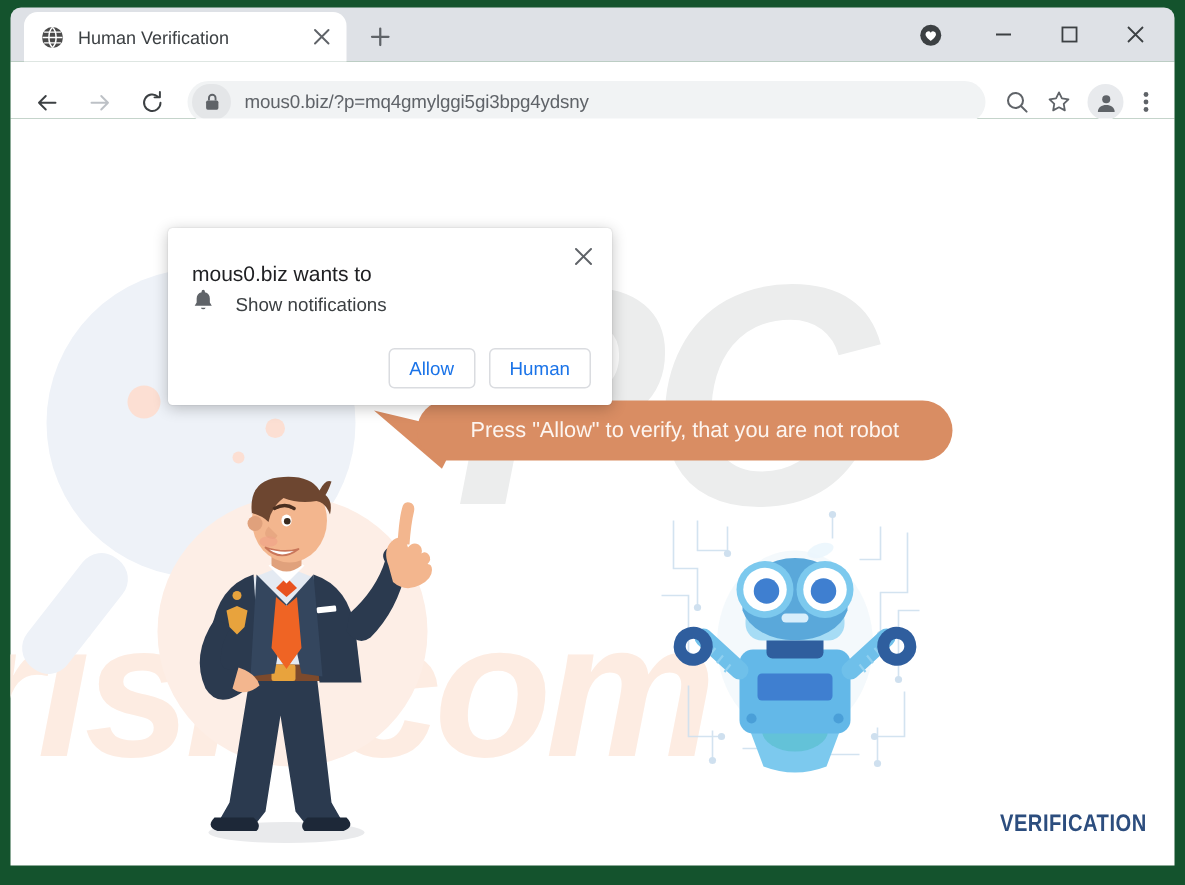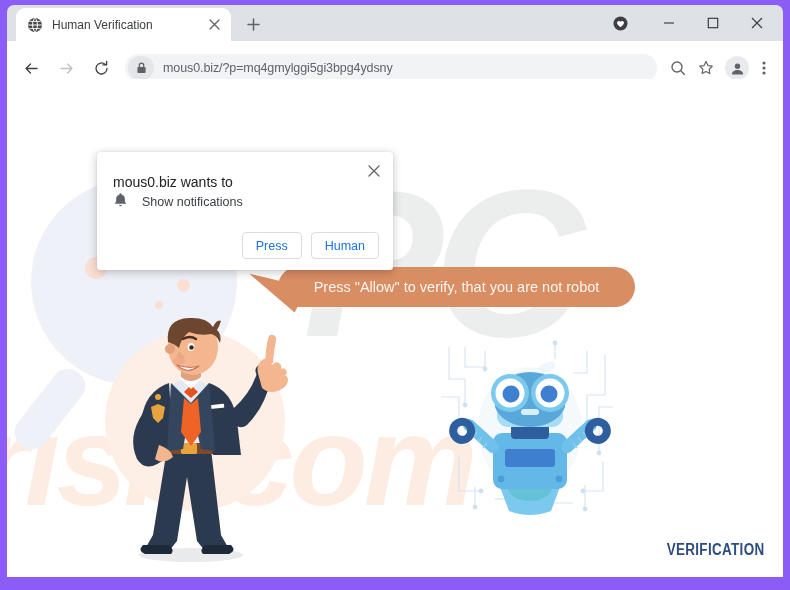--- a/index.html
+++ b/index.html
@@ -7,21 +7,21 @@
     width: 790px; height: 590px;
     overflow: hidden;
     font-family: "Liberation Sans", sans-serif;
     background: #ffffff;
   }
 
   
   .window {
     position: relative;
     width: 790px; height: 590px;
-    background: #8b5cf6;
+    background: #14532d;
     padding: 5px 7px 7px 7px;
     overflow: hidden;
   }
 
   
   .tabstrip {
     position: relative;
     height: 36px;
     background: #dee1e6;
     border-top-left-radius: 7px;
@@ -235,21 +235,21 @@
     color: #2c4d7e;
     letter-spacing: 0.4px;
     transform: scaleX(0.84);
     transform-origin: right center;
     font-family: "Liberation Sans Narrow", "Liberation Sans", sans-serif;
   }
 
   
   .perm-dialog {
     position: absolute;
-    left: 90px; top: 73px;
+    left: 105px; top: 73px;
     width: 296px; height: 118px;
     background: #ffffff;
     border-radius: 3px;
     box-shadow: 0 2px 10px rgba(0,0,0,0.24), 0 0 1px rgba(0,0,0,0.2);
     z-index: 40;
     padding: 14px 16px 0 16px;
   }
   .perm-close {
     position: absolute;
     right: 8px; top: 8px;
@@ -556,19 +556,19 @@
         <span>
           <svg width="15" height="16" viewBox="0 0 15 16">
             <path d="M7.5 1.2a1.1 1.1 0 0 1 1.1 1.1v.5a4.4 4.4 0 0 1 3.3 4.2v2.6l1.3 2.2H1.8l1.3-2.2V7a4.4 4.4 0 0 1 3.3-4.2v-.5A1.1 1.1 0 0 1 7.5 1.2z" fill="#5f6368"></path>
             <path d="M5.9 13.1a1.7 1.7 0 0 0 3.2 0z" fill="#5f6368"></path>
           </svg>
         </span>
         <span class="perm-row-label">Show notifications</span>
       </div>
 
       <div class="perm-actions">
-        <button class="perm-btn">Press</button>
+        <button class="perm-btn">Allow</button>
         <button class="perm-btn">Human</button>
       </div>
     </div>
 
   </div>
 </div>
 
 </body></html>

